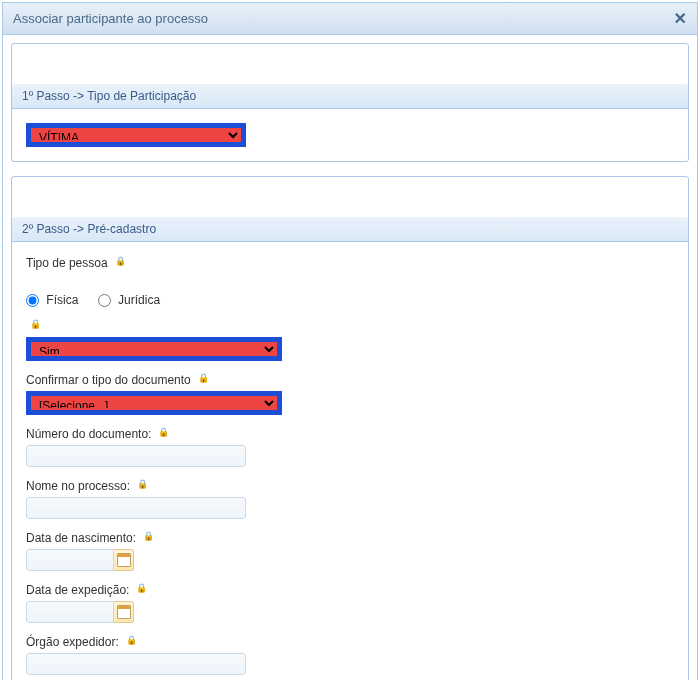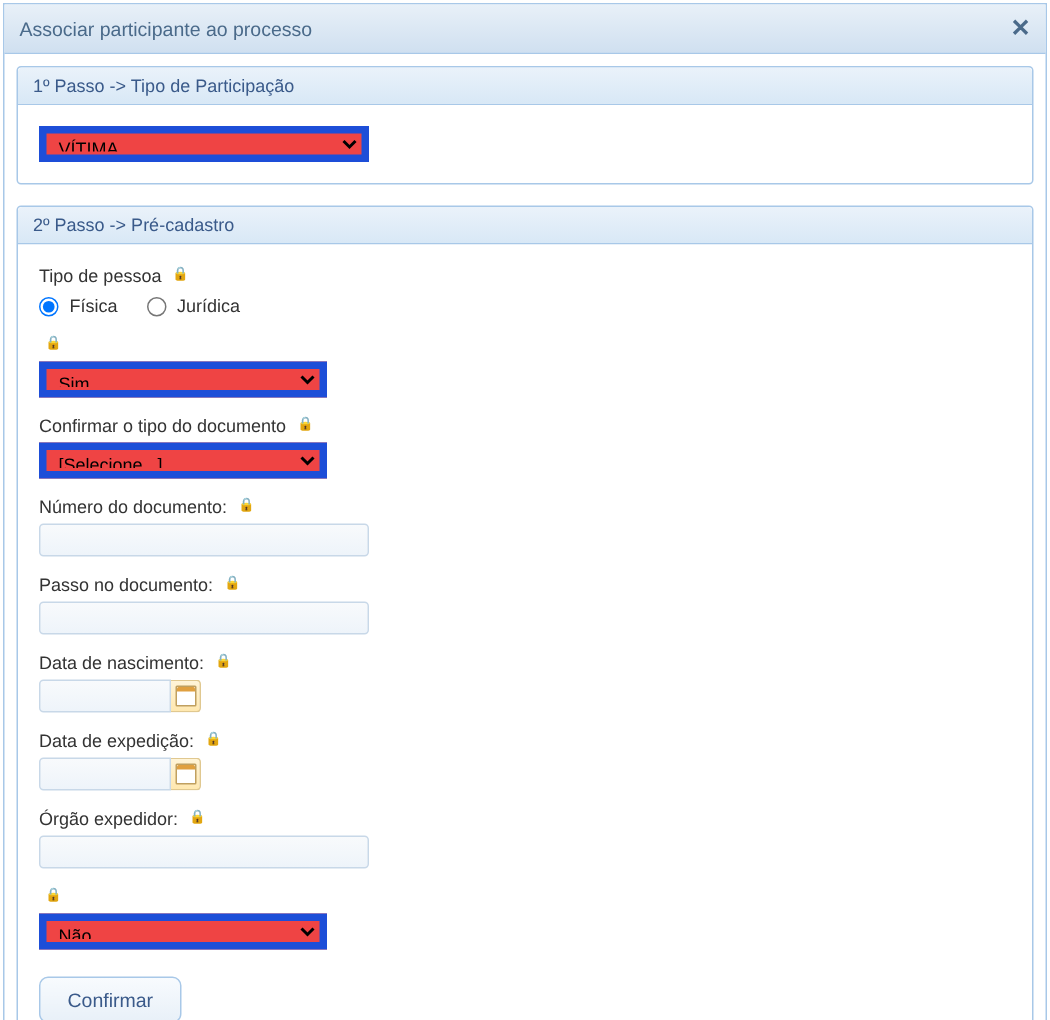--- a/index.html
+++ b/index.html
@@ -42,34 +42,35 @@
       margin-bottom: 14px;
       background: #fff;
     }
     .panel-header {
       background: linear-gradient(to bottom, #eaf2fa 0%, #d8e8f6 100%);
       border-bottom: 1px solid #a8c8e8;
       padding: 5px 10px;
       color: #3a5a8a;
       font-size: 12px;
       border-radius: 3px 3px 0 0;
+      margin-top: 40px;
     }
     .panel-body {
       padding: 14px;
     }
     .select-control {
       width: 220px;
       height: 24px;
       border: 5px solid #1d4ed8;
       background: #ef4444;
       font-size: 12px;
       padding: 2px 4px;
     }
     .select-narrow {
-      width: 192px;
+      width: 256px;
     }
     .form-group {
       margin-bottom: 12px;
     }
     .form-label {
       display: block;
       font-weight: normal;
       color: #333;
       margin-bottom: 4px;
       font-size: 12px;
@@ -83,21 +84,21 @@
       position: relative;
     }
     .lock-icon::before {
       content: "🔒";
       font-size: 9px;
       color: #bbb;
       position: absolute;
       top: -3px;
     }
     .radio-row {
-      margin-top: 6px;
+      margin-top: 23px;
     }
     .radio-row label {
       margin-right: 16px;
       font-size: 12px;
       color: #333;
     }
     .radio-row input[type="radio"] {
       margin-right: 4px;
       vertical-align: middle;
     }
@@ -228,21 +229,21 @@
         <div class="form-group">
           <span class="form-label">
             <span>Número do documento:</span>
             <span class="lock-icon"></span>
           </span>
           <input type="text" class="text-input" value="" style="">
         </div>
 
         <div class="form-group">
           <span class="form-label">
-            <span>Passo no documento:</span>
+            <span>Nome no processo:</span>
             <span class="lock-icon"></span>
           </span>
           <input type="text" class="text-input" value="" style="">
         </div>
 
         <div class="form-group">
           <span class="form-label">
             <span>Data de nascimento:</span>
             <span class="lock-icon"></span>
           </span>

